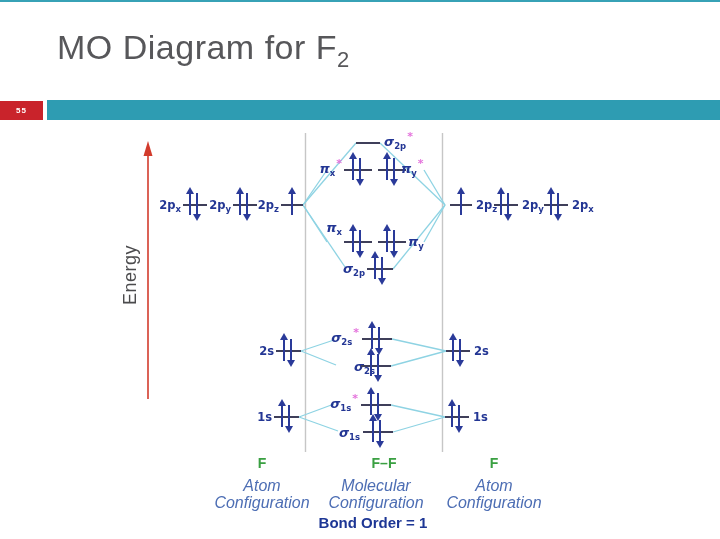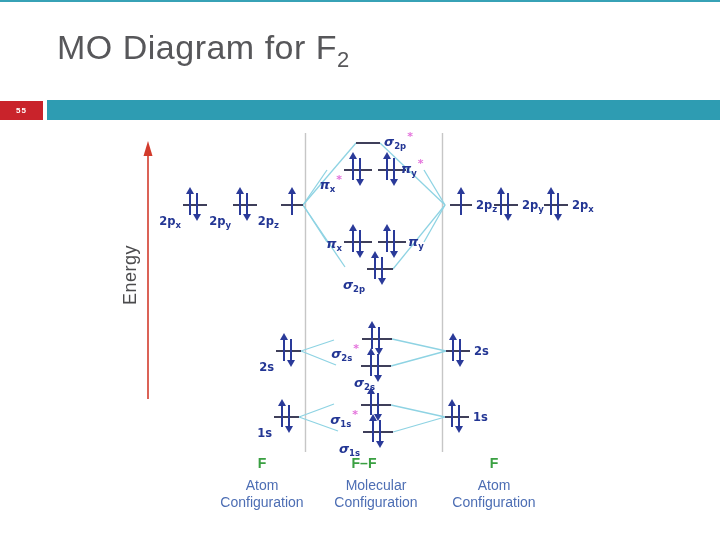--- a/index.html
+++ b/index.html
@@ -40,32 +40,32 @@
   .arr.dn::before {
     content:""; position:absolute; bottom:-6px; left:-3px;
     border-left:4px solid transparent; border-right:4px solid transparent;
     border-top:7px solid #2a3a99;
   }
 
   .olabel {
     position:absolute; transform:translate(0,-50%); color:#233694; font-size:11.5px;
     font-weight:bold; white-space:nowrap; font-family:"DejaVu Sans", sans-serif;
   }
-  .olabel.ra { transform:translate(-100%,-50%);margin-top:16px; }
+  .olabel.ra { transform:translate(-100%,-50%); }
   .olabel .sub { font-size:8.5px; position:relative; top:3px; }
   .olabel .gk { font-style:italic; font-size:13px; }
   .olabel .star { color:#e473dc; font-size:11px; position:relative; top:-6px; margin-left:1px; }
 
   .f-atom {
     position:absolute; transform:translateX(-50%); color:#3aa042; font-weight:bold;
     font-size:14px; font-family:"Liberation Sans", sans-serif;
   }
   .f-cap {
-    position:absolute; transform:translateX(-50%); color:#4d6eb4; font-size:14px;
-    text-align:left; font-family:"Liberation Sans", sans-serif; white-space:nowrap;
+    position:absolute; transform:translateX(-50%); color:#4d6eb4; font-size:16px;
+    text-align:left; font-family:"Liberation Sans", sans-serif; white-space:nowrap;font-style:italic;
   }
   .f-bond {
     position:absolute; transform:translateX(-50%); color:#1d3695; font-weight:bold;
     font-size:15px; font-family:"Liberation Sans", sans-serif; white-space:nowrap;
   }
 </style>
 </head>
 <body>
 
 <div class="slide">
@@ -221,24 +221,25 @@
       <i class="arr dn" style="left:16px"></i>
     </div>
 
   <div class="lvl-line" style="left:445px;top:416px;width:24px">
       <i class="arr up" style="left:6px"></i>
       <i class="arr dn" style="left:13px"></i>
     </div>
   <div class="olabel" style="left:473px;top:417px"><span>1s</span></div>
 
   <div class="f-atom" style="left:262px;top:455px">F</div>
-  <div class="f-atom" style="left:364px;top:455px">F–F</div>
+  <div class="f-atom" style="left:384px;top:455px">F–F</div>
   <div class="f-atom" style="left:494px;top:455px">F</div>
 
   <div class="f-cap" style="left:262px;top:477px">Atom</div>
   <div class="f-cap" style="left:262px;top:494px">Configuration</div>
   <div class="f-cap" style="left:376px;top:477px">Molecular</div>
   <div class="f-cap" style="left:376px;top:494px">Configuration</div>
   <div class="f-cap" style="left:494px;top:477px">Atom</div>
   <div class="f-cap" style="left:494px;top:494px">Configuration</div>
 
+  <div class="f-bond" style="left:373px;top:514px">Bond Order = 1</div>
 
 </div>
 
 </body></html>

